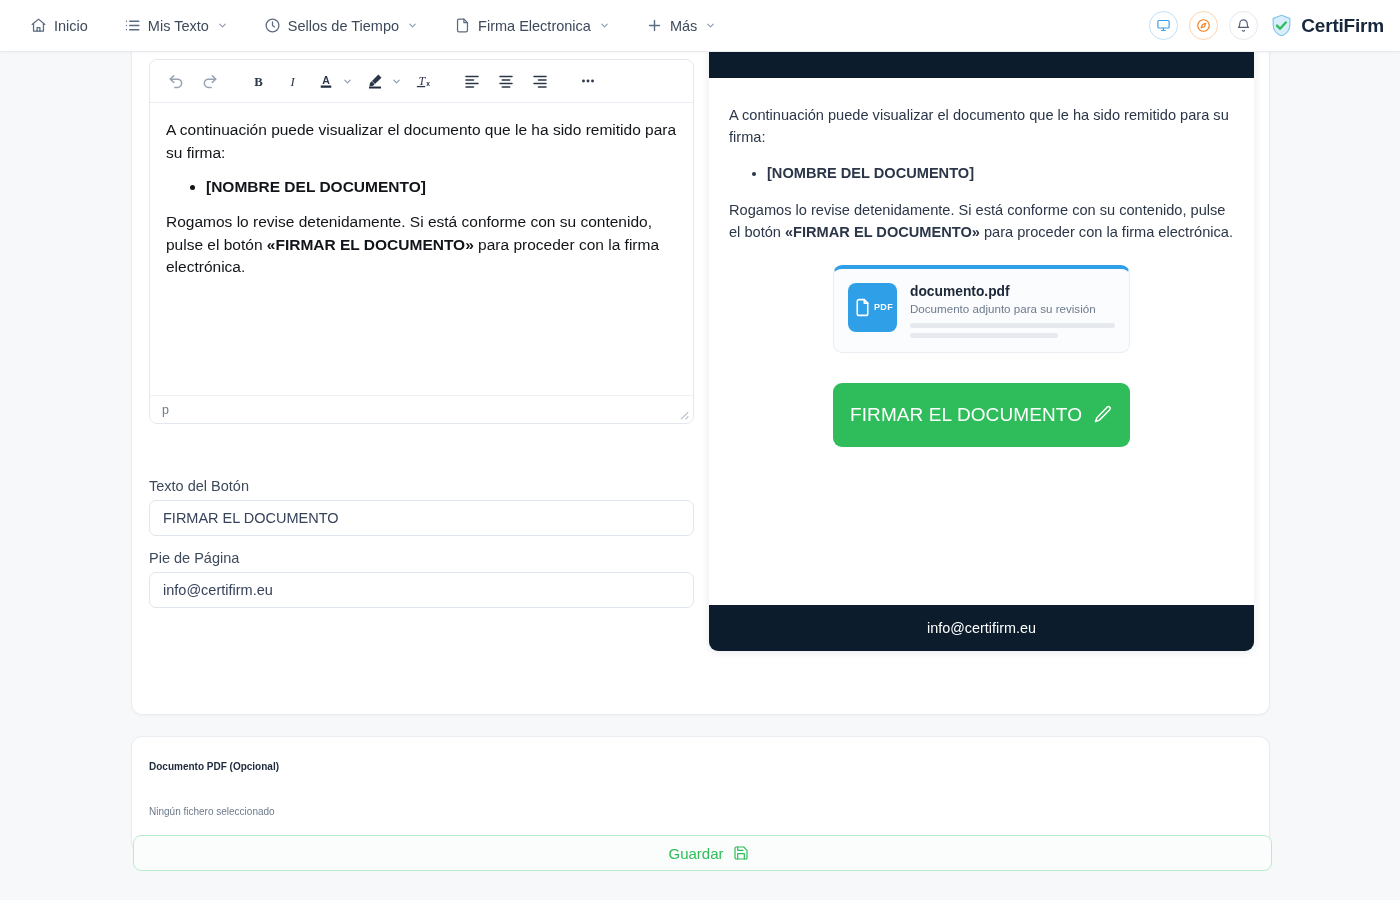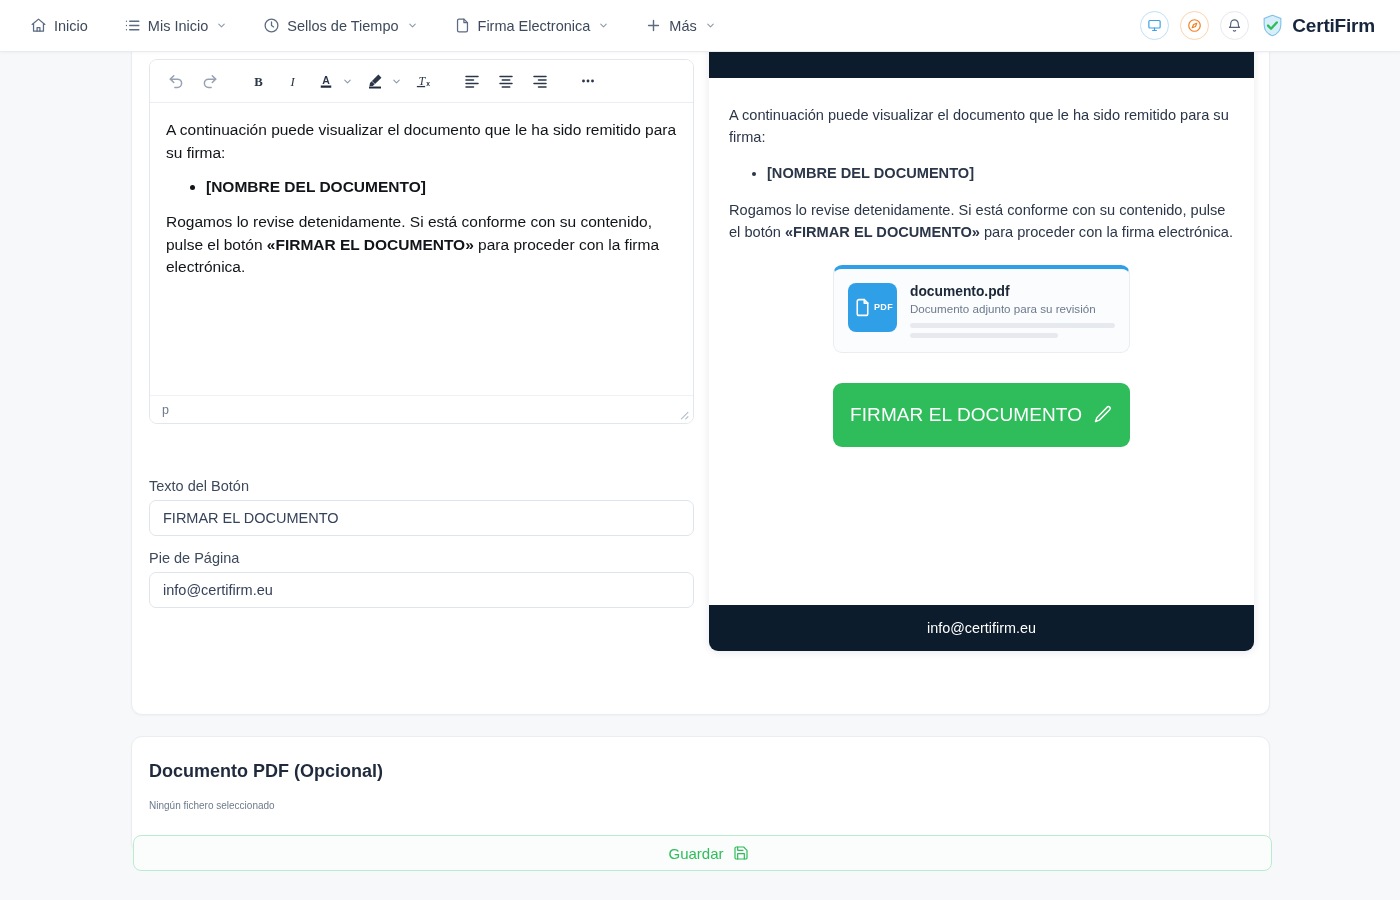--- a/index.html
+++ b/index.html
@@ -50,21 +50,21 @@
   .nav-ico { display: inline-flex; width: 17px; height: 17px; color: #5b6b81; }
   .nav-ico svg { width: 100%; height: 100%; display: block; }
   .chev { display: inline-flex; width: 11px; height: 11px; color: #8d9aad; margin-left: 1px; }
   .chev svg { width: 100%; height: 100%; display: block; }
 
   .nav-right {
     margin-left: auto;
     display: flex;
     align-items: center;
     gap: 11px;
-    padding-right: 25px;
+    padding-right: 16px;
   }
   .circ-btn {
     width: 29px; height: 29px;
     border-radius: 50%;
     display: flex; align-items: center; justify-content: center;
     background: #fff;
     cursor: pointer;
   }
   .circ-blue   { border: 1.4px solid #bfe0f7; color: #3aa0e8; }
   .circ-orange { border: 1.4px solid #fbd5ae; color: #f07f22; }
@@ -317,24 +317,24 @@
 
   
   .card-pdf {
     left: 131px;
     top: 684px;
     width: 1139px;
     height: 117px;
     padding: 24px 17px;
   }
   .pdf-sect-title {
-    font-size: 18px;
+    font-size: 10px;
     font-weight: 700;
     color: #1f2a3d;
-    margin-bottom: 18px;
+    margin-bottom: 34px;
   }
   .upload-row { display: flex; align-items: center; gap: 16px; }
   .upload-btn {
     display: inline-flex;
     align-items: center;
     gap: 9px;
     height: 34px;
     padding: 0 15px;
     border: 1px solid #bcdcf6;
     border-radius: 8px;
@@ -385,21 +385,21 @@
       </span>
       <span>Inicio</span>
     </div>
 
     <div class="nav-item">
       <span class="nav-ico">
         <svg viewBox="0 0 24 24" fill="none" stroke="currentColor" stroke-width="1.8" stroke-linecap="round">
           <path d="M8 6h13M8 12h13M8 18h13M3.5 6h.01M3.5 12h.01M3.5 18h.01"></path>
         </svg>
       </span>
-      <span>Mis Inicio</span>
+      <span>Mis Texto</span>
       <span class="chev">
         <svg viewBox="0 0 24 24" fill="none" stroke="currentColor" stroke-width="2.4" stroke-linecap="round" stroke-linejoin="round">
             <path d="M6 9l6 6 6-6"></path>
           </svg>
       </span>
     </div>
 
     <div class="nav-item">
       <span class="nav-ico">
         <svg viewBox="0 0 24 24" fill="none" stroke="currentColor" stroke-width="1.8" stroke-linecap="round" stroke-linejoin="round">

